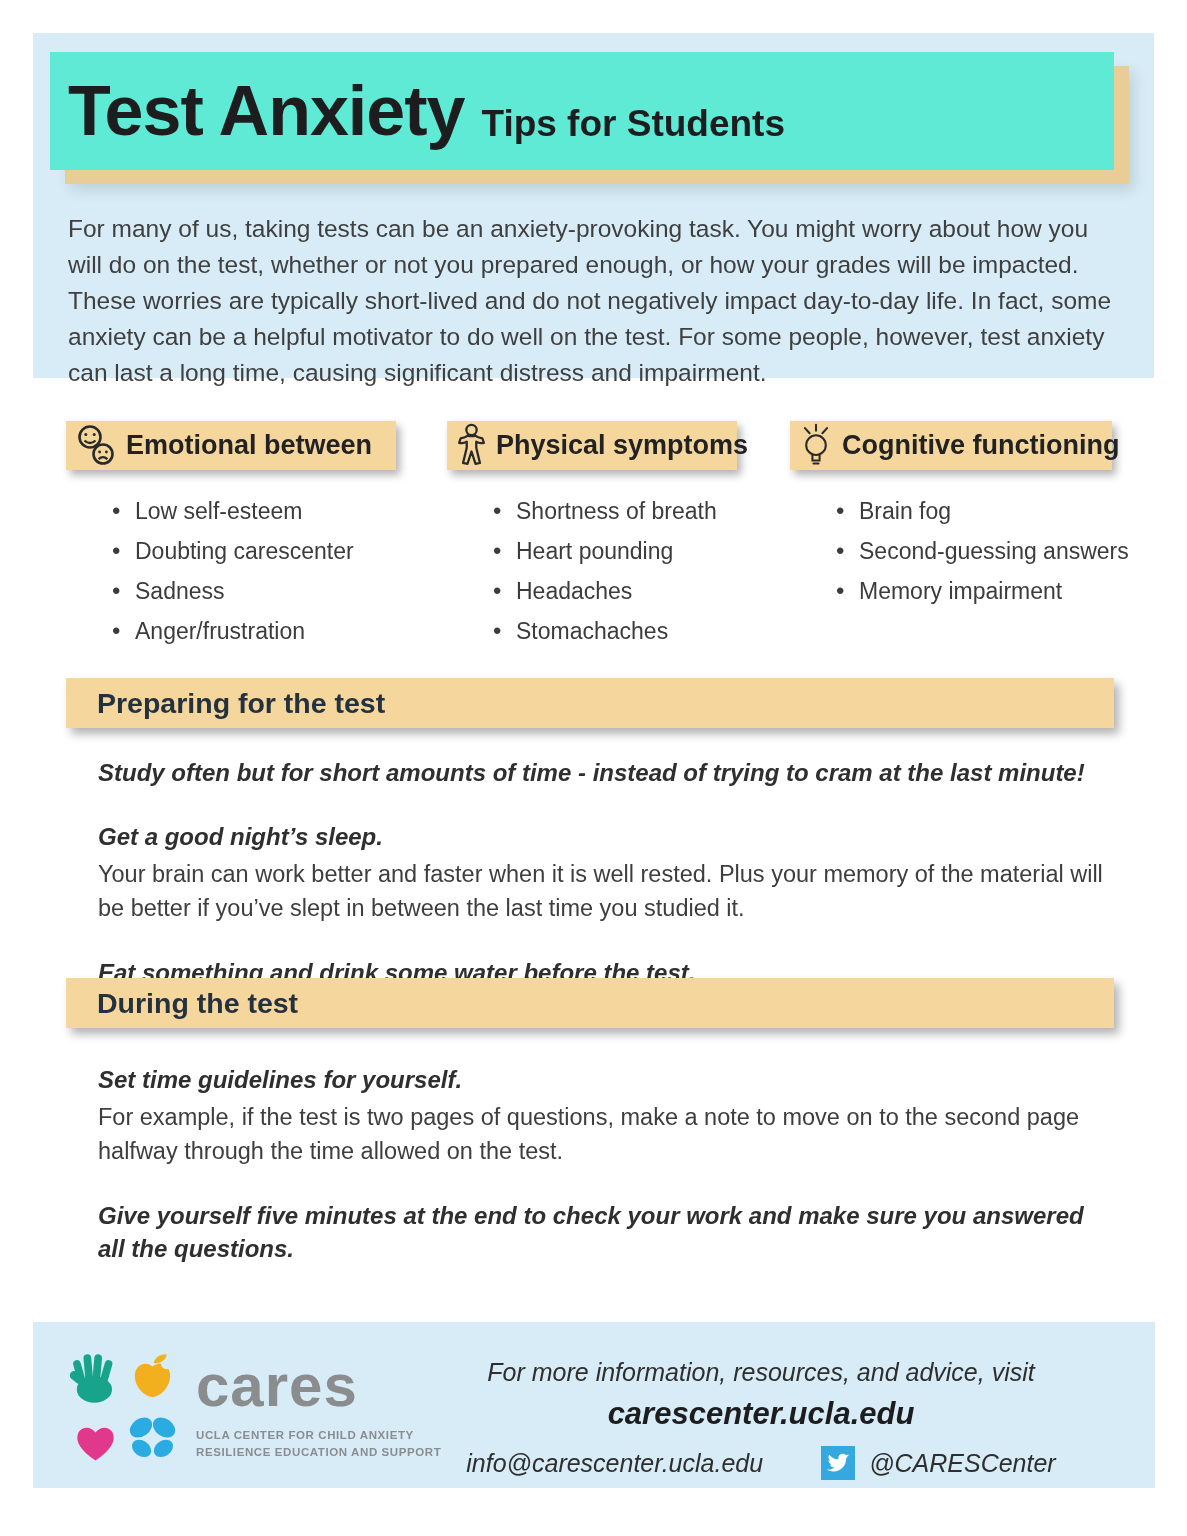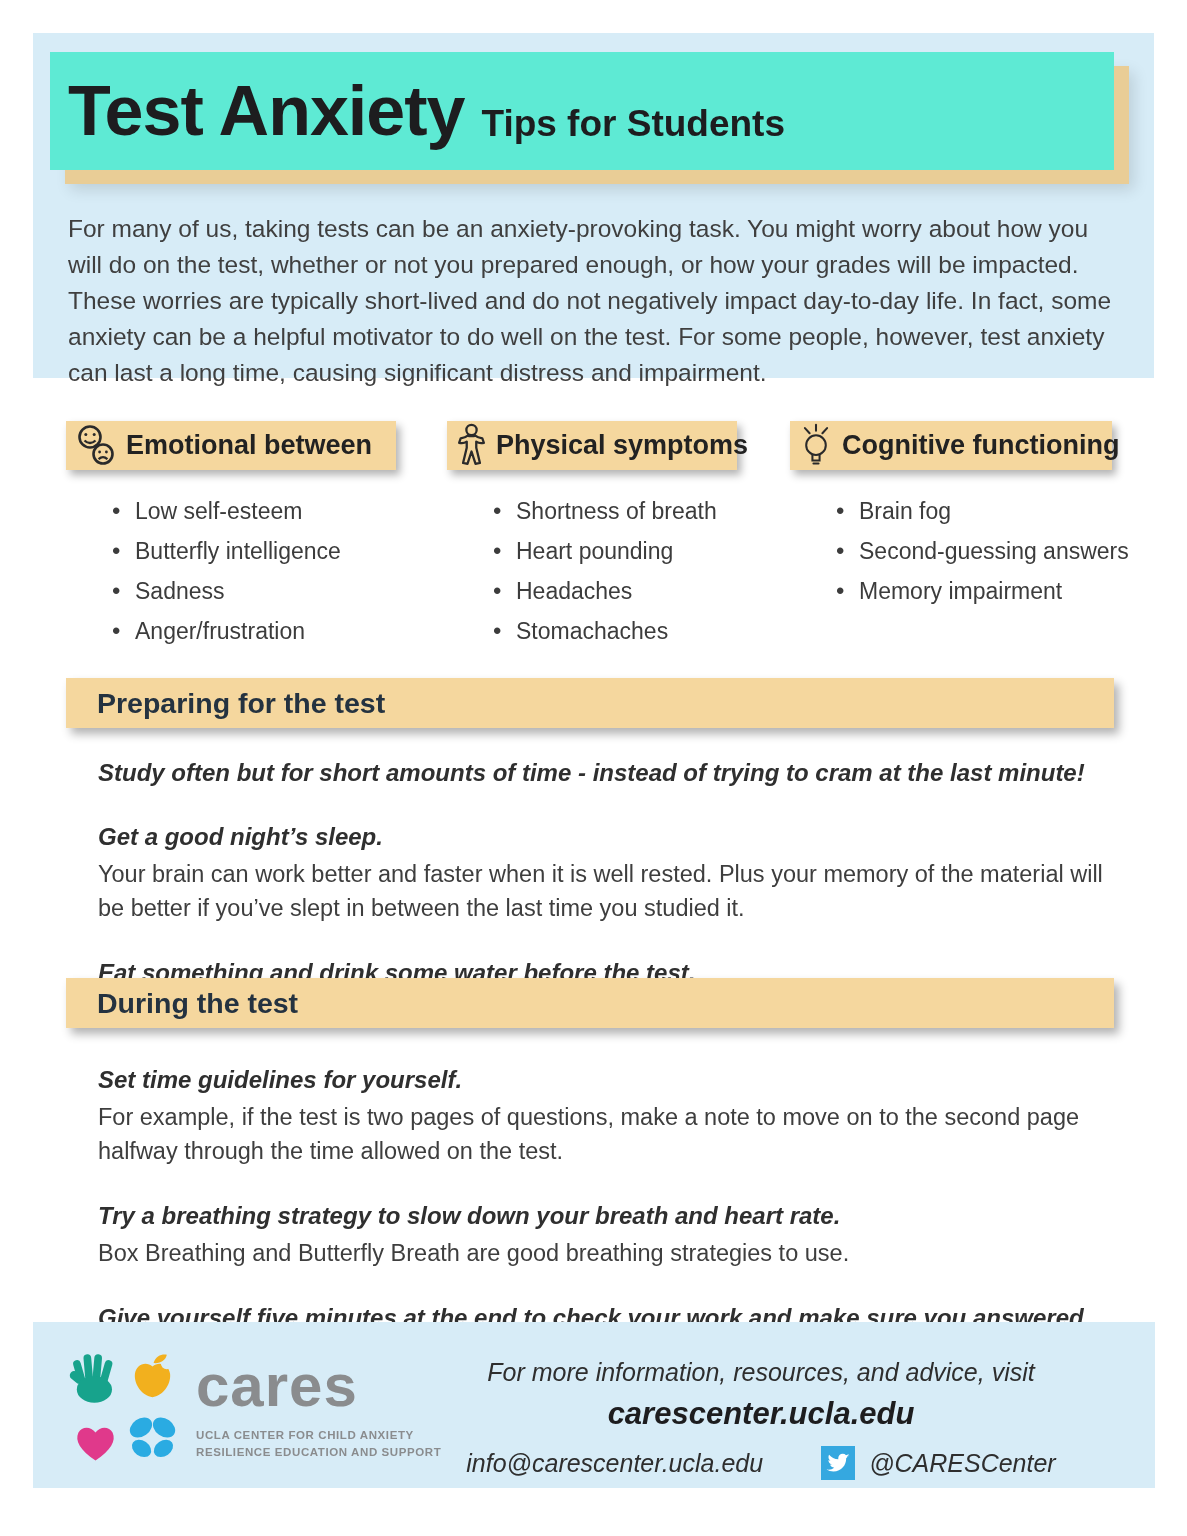--- a/index.html
+++ b/index.html
@@ -116,21 +116,21 @@
           <circle cx="29" cy="30" r="9.5" fill="#f5d79e" stroke="#2a2a2a" stroke-width="2.6"></circle>
           <circle cx="25.6" cy="28" r="1.4" fill="#2a2a2a"></circle>
           <circle cx="32.4" cy="28" r="1.4" fill="#2a2a2a"></circle>
           <path class="icon-stroke" d="M24.6 35.2 q4.4 -4.2 8.8 0" stroke-width="2.3"></path>
         </svg>
       </span>
       <span>Emotional between</span>
     </div>
     <ul class="col-list">
       <li>Low self-esteem</li>
-      <li>Butterfly intelligence</li>
+      <li>Doubting carescenter</li>
       <li>Sadness</li>
       <li>Anger/frustration</li>
     </ul>
   </div>
 
   <div class="col col-2">
     <div class="col-header">
       <span class="hdr-icon">
         <svg width="33" height="46" viewBox="0 0 36 50">
           <circle class="icon-stroke" cx="18" cy="7.5" r="5.6" stroke-width="2.5"></circle>
@@ -188,24 +188,20 @@
 
   <div class="section-bar bar-during">
     <span>During the test</span>
   </div>
   <div class="section-content content-during">
     <div class="block">
       <p class="lead">Set time guidelines for yourself.</p>
       <p class="body-text">For example, if the test is two pages of questions, make a note to move on to the second page halfway through the time allowed on the test.</p>
     </div>
     <div class="block">
-      <p class="lead">Try a breathing strategy to slow down your breath and heart rate.</p>
-      <p class="body-text">Box Breathing and Butterfly Breath are good breathing strategies to use.</p>
-    </div>
-    <div class="block">
       <p class="lead">Give yourself five minutes at the end to check your work and make sure you answered all the questions.</p>
     </div>
   </div>
 
   <div class="footer">
     <div class="logo-block">
       <div class="logo-shapes">
         <svg viewBox="0 0 50 50">
           <g fill="#17a38c">
             <rect x="7" y="8" width="7" height="24" rx="3.5" transform="rotate(-16 10.5 20)"></rect>

